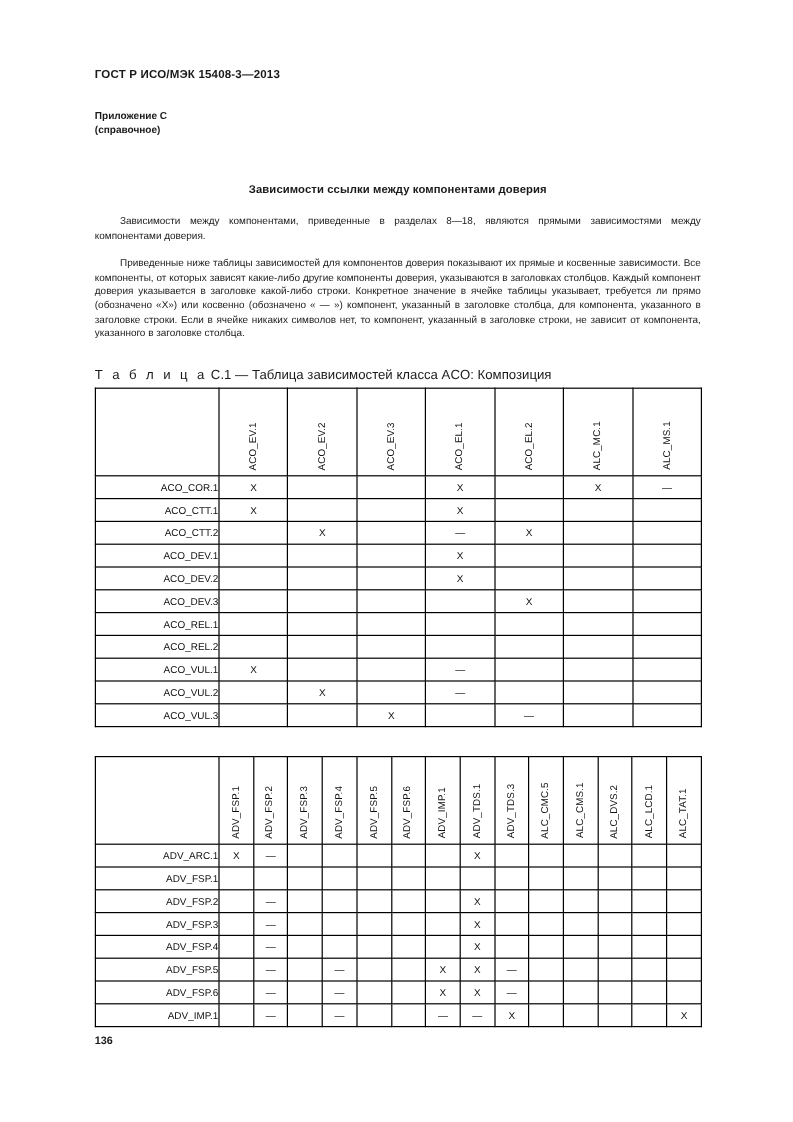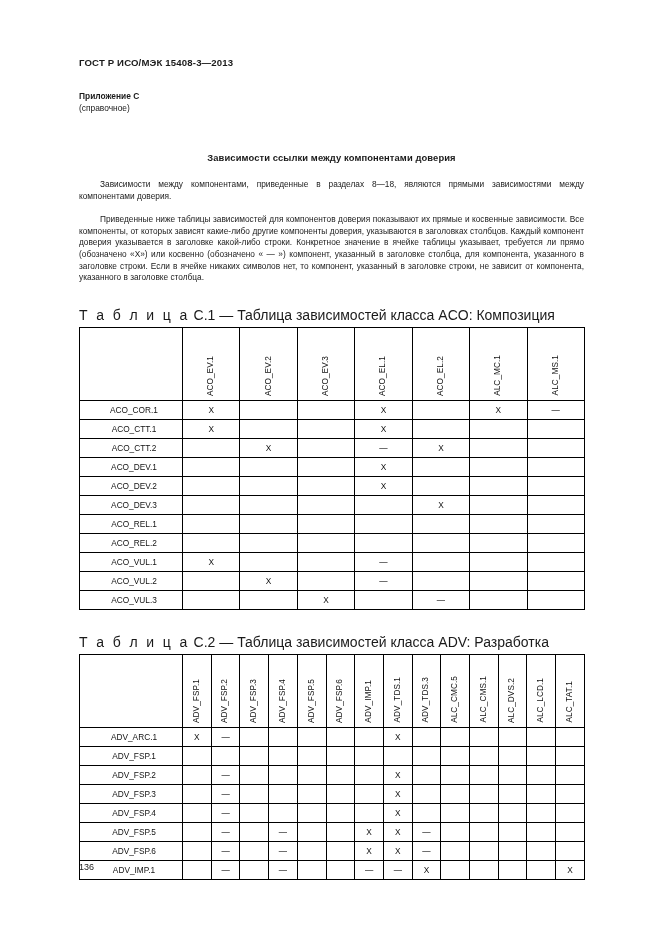--- a/index.html
+++ b/index.html
@@ -41,21 +41,21 @@
     white-space: nowrap;
   }
 
   
   .annex-block {
     font-size: 8.4px;
     font-weight: bold;
     line-height: 11.5px;
     margin: 0 0 0 0;
   }
-  .annex-block .line2 { font-weight: normal; }
+  .annex-block .line2 { font-weight: bold; }
 
   .section-title {
     text-align: center;
     font-size: 9.4px;
     font-weight: bold;
     margin: 38px 0 16px 0;
     letter-spacing: 0.1px;
   }
 
   
@@ -64,21 +64,21 @@
     line-height: 11.6px;
     margin: 0;
     text-align: justify;
     text-indent: 21px;
     hyphens: none;
   }
   p.body + p.body { margin-top: 12px; }
 
   
   .tbl-caption {
-    font-size: 14px;
+    font-size: 11px;
     margin: 0 0 4px 0;
     white-space: nowrap;
   }
   .tbl-caption .spaced {
     letter-spacing: 2.4px;
   }
 
   
   table.dep {
     border-collapse: collapse;
@@ -109,21 +109,21 @@
     white-space: nowrap;
     font-size: 8.2px;
     font-weight: normal;
     writing-mode: vertical-rl;
     transform: rotate(180deg);
     margin: 0 auto;
     line-height: 1;
     letter-spacing: 0.1px;
   }
   table.dep tbody td.rowhdr {
-    text-align: center;
+    text-align: right;
     padding: 0 0 0 6px;
     height: 18px;
     white-space: nowrap;
     font-size: 8.3px;
   }
   table.dep tbody td.cell {
     text-align: center;
     height: 18px;
     font-size: 8.3px;
   }
@@ -133,21 +133,21 @@
   
   .gap-after-para { height: 23px; }
   .gap-between-tables { height: 24px; }
 
   
   .page-number {
     position: absolute;
     left: 79px;
     top: 862px;
     font-size: 9px;
-    font-weight: normal;
+    font-weight: bold;
   }
 </style>
 </head>
 <body>
 
 <div class="page">
 
   <div class="content">
 
     <div class="doc-header">ГОСТ Р ИСО/МЭК 15408-3—2013</div>
@@ -316,24 +316,20 @@
             <td class="cell"></td>
             <td class="cell mark-dash">—</td>
             <td class="cell"></td>
             <td class="cell"></td>
           </tr>
         </tbody>
     </table>
 
     <div class="gap-between-tables"></div>
 
-    <div class="tbl-caption">
-      <span class="spaced">Т а б л и ц а</span>
-      <span>C.2 — Таблица зависимостей класса ADV: Разработка</span>
-    </div>
 
     <table class="dep" id="table-c2">
       <colgroup>
           <col style="width: 103px;">
           <col style="width: 28.7143px;">
           <col style="width: 28.7143px;">
           <col style="width: 28.7143px;">
           <col style="width: 28.7143px;">
           <col style="width: 28.7143px;">
           <col style="width: 28.7143px;">

